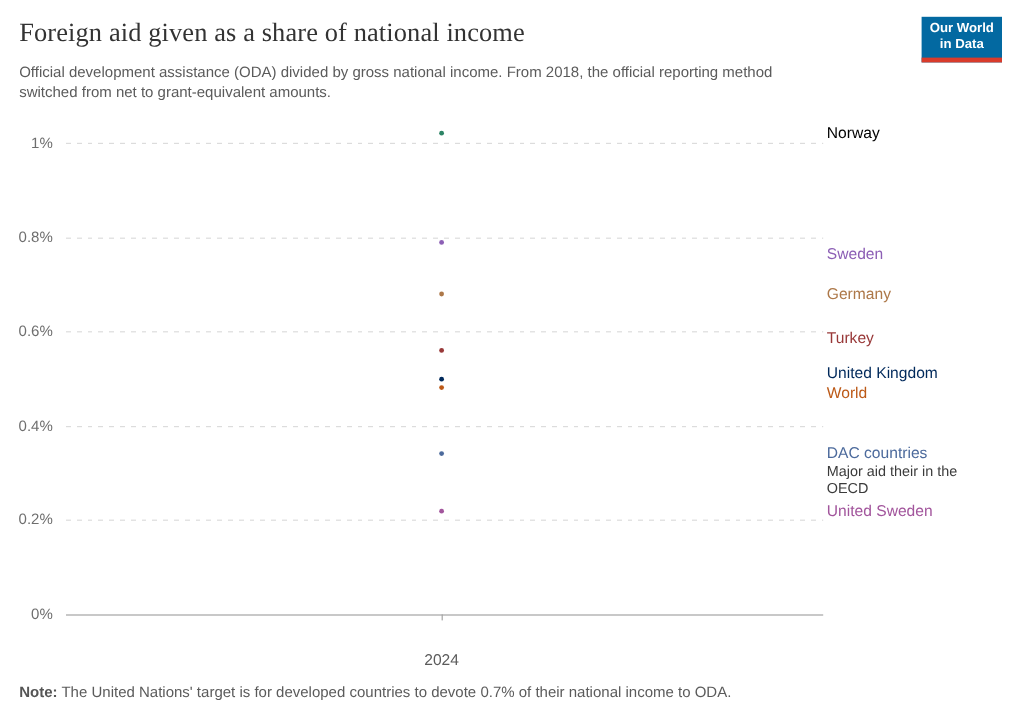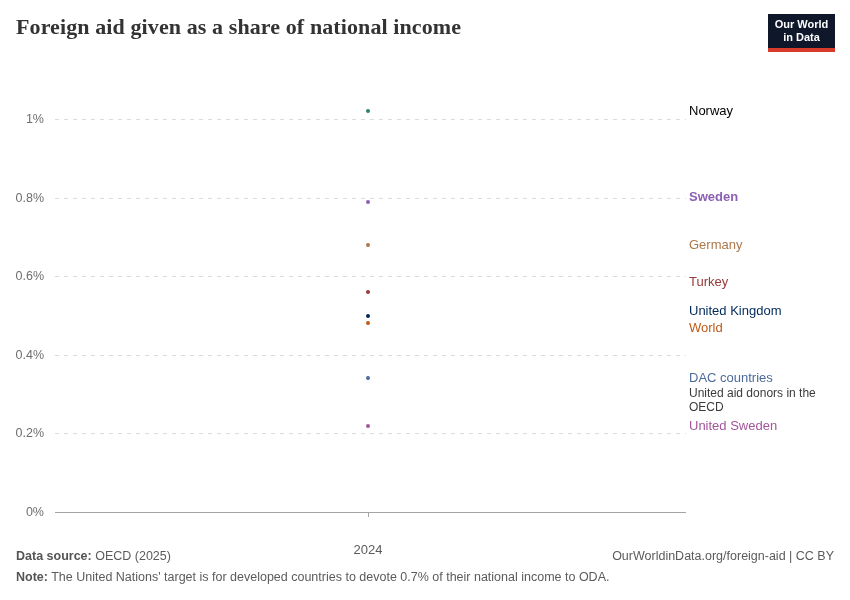--- a/index.html
+++ b/index.html
@@ -3,21 +3,21 @@
 <meta charset="utf-8">
 <style>
   html,body{margin:0;padding:0;background:#fff;}
   .page{
     position:relative;width:850px;height:600px;background:#fff;overflow:hidden;
     font-family:"Liberation Sans","DejaVu Sans",sans-serif;
   }
   .title{
     position:absolute;left:16px;top:14px;margin:0;
     font-family:"Liberation Serif","DejaVu Serif",serif;
-    font-size:22px;font-weight:700;color:#333;letter-spacing:.1px;
+    font-size:22px;font-weight:400;color:#333;letter-spacing:.1px;
   }
   .subtitle{
     position:absolute;left:16px;top:52px;margin:0;max-width:672px;
     font-size:12.5px;line-height:17px;color:#5b5b5b;
   }
   .logo{
     position:absolute;left:768px;top:14px;width:67px;height:34px;
     display:flex;flex-direction:column;align-items:center;justify-content:center;
     color:#fff;font-size:11px;font-weight:700;line-height:13px;text-align:center;
     border-bottom:4px solid;cursor:pointer;
@@ -49,25 +49,26 @@
   }
   .footer-row b{font-weight:700;color:#555;}
 </style>
 </head>
 <body>
 
 <div class="page">
 
   <h1 class="title">Foreign aid given as a share of national income</h1>
 
-  <div class="logo" style="background: #0f172a; border-bottom-color: rgb(217, 59, 43);">
+  <div class="logo" style="background: #0369a1; border-bottom-color: rgb(217, 59, 43);">
     <span>Our World</span>
     <span>in Data</span>
   </div>
 
+  <p class="subtitle">Official development assistance (ODA) divided by gross national income. From 2018, the official reporting method switched from net to grant-equivalent amounts.</p>
 
   <div class="plot" id="plot">
       <div class="gridline solid" style="left: 55px; width: 631px; top: 512px;"></div>
       <div class="ytick-label" style="top: 505px;">0%</div>
       <div class="gridline dashed" style="left: 55px; width: 631px; top: 433px;"></div>
       <div class="ytick-label" style="top: 426px;">0.2%</div>
       <div class="gridline dashed" style="left: 55px; width: 631px; top: 355px;"></div>
       <div class="ytick-label" style="top: 348px;">0.4%</div>
       <div class="gridline dashed" style="left: 55px; width: 631px; top: 276px;"></div>
       <div class="ytick-label" style="top: 269px; text-align: right;">0.6%</div>
@@ -79,30 +80,26 @@
       <div class="xtick-label" style="left: 338px; top: 518px; margin-top: 24px;">2024</div>
       <div class="dot" style="left: 366px; top: 109.14px; background: rgb(44, 132, 101);"></div>
       <div class="dot" style="left: 366px; top: 199.53px; background: rgb(140, 95, 181);"></div>
       <div class="dot" style="left: 366px; top: 242.76px; background: rgb(173, 120, 73);"></div>
       <div class="dot" style="left: 366px; top: 289.92px; background: rgb(152, 56, 56);"></div>
       <div class="dot" style="left: 366px; top: 313.5px; background: rgb(0, 41, 91);"></div>
       <div class="dot" style="left: 366px; top: 321.36px; background: rgb(188, 89, 23);"></div>
       <div class="dot" style="left: 366px; top: 376.38px; background: rgb(76, 106, 156);"></div>
       <div class="dot" style="left: 366px; top: 423.54px; background: rgb(162, 85, 156);"></div>
       <div class="series-label" style="top: 103.14px; color: #000000;">Norway</div>
-      <div class="series-label" style="top: 189px; color: rgb(140, 95, 181); font-weight: bold;">Sweden</div>
+      <div class="series-label" style="top: 204px; color: rgb(140, 95, 181);">Sweden</div>
       <div class="series-label" style="top: 236.76px; color: rgb(173, 120, 73);">Germany</div>
       <div class="series-label" style="top: 274px; color: rgb(152, 56, 56);">Turkey</div>
       <div class="series-label" style="top: 302.93px; color: rgb(0, 41, 91);">United Kingdom</div>
       <div class="series-label" style="top: 319.93px; color: rgb(188, 89, 23);">World</div>
-      <div class="series-label" style="top: 370.38px; color: rgb(76, 106, 156);">DAC countries<div class="series-sublabel">United aid donors in the OECD</div></div>
+      <div class="series-label" style="top: 370.38px; color: rgb(76, 106, 156);">DAC countries<div class="series-sublabel">Major aid their in the OECD</div></div>
       <div class="series-label" style="top: 417.54px; color: rgb(162, 85, 156);">United Sweden</div>
     </div>
 
-  <div class="footer-row" style="top:549px;">
-    <span><b>Data source:</b><span> OECD (2025)</span></span>
-    <span>OurWorldinData.org/foreign-aid | CC BY</span>
-  </div>
   <div class="footer-row" style="top:570px;">
     <span><b>Note:</b><span> The United Nations' target is for developed countries to devote 0.7% of their national income to ODA.</span></span>
   </div>
 
 </div>
 
 </body></html>

